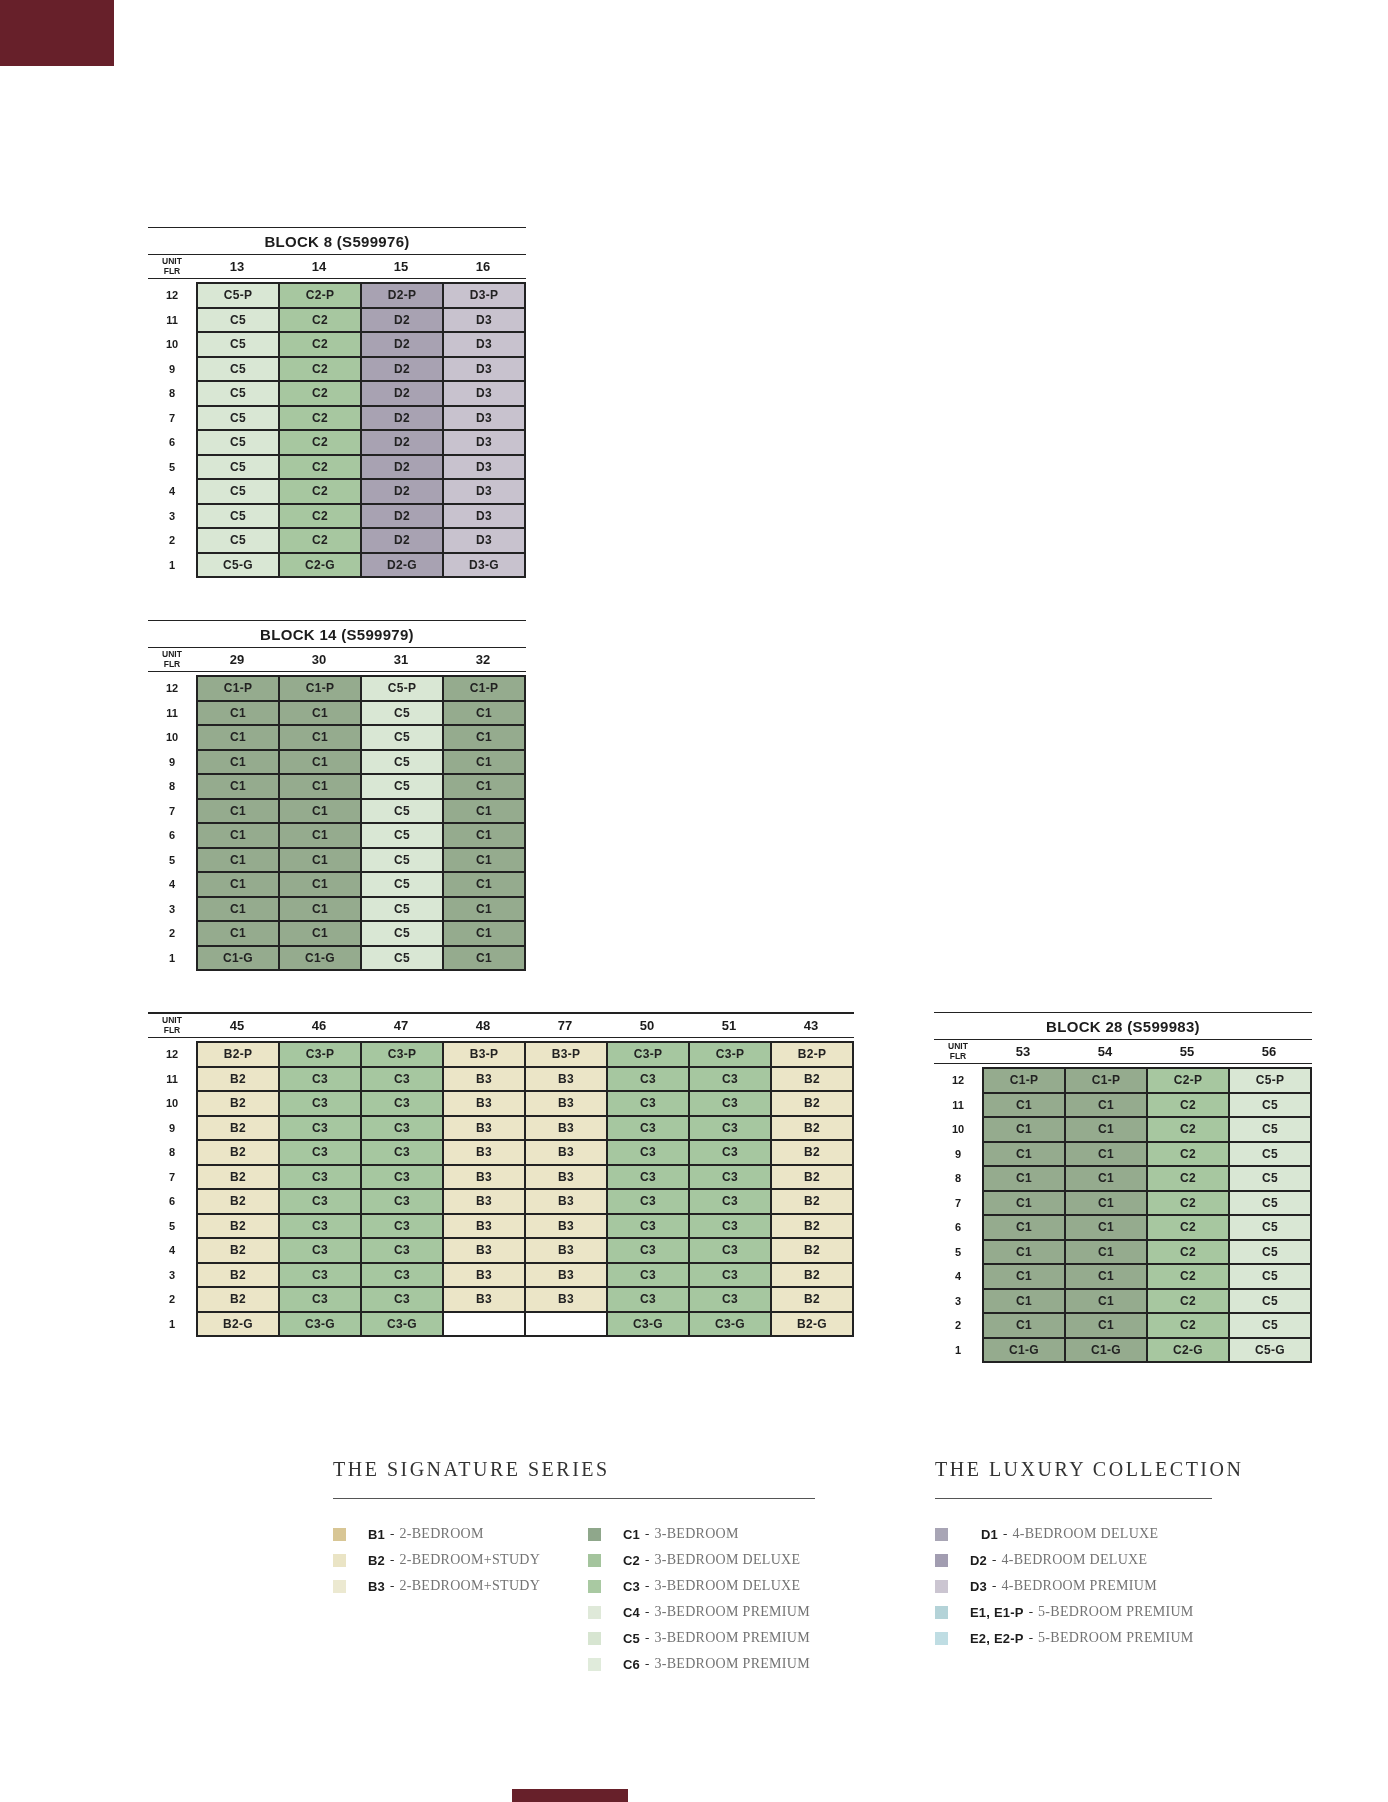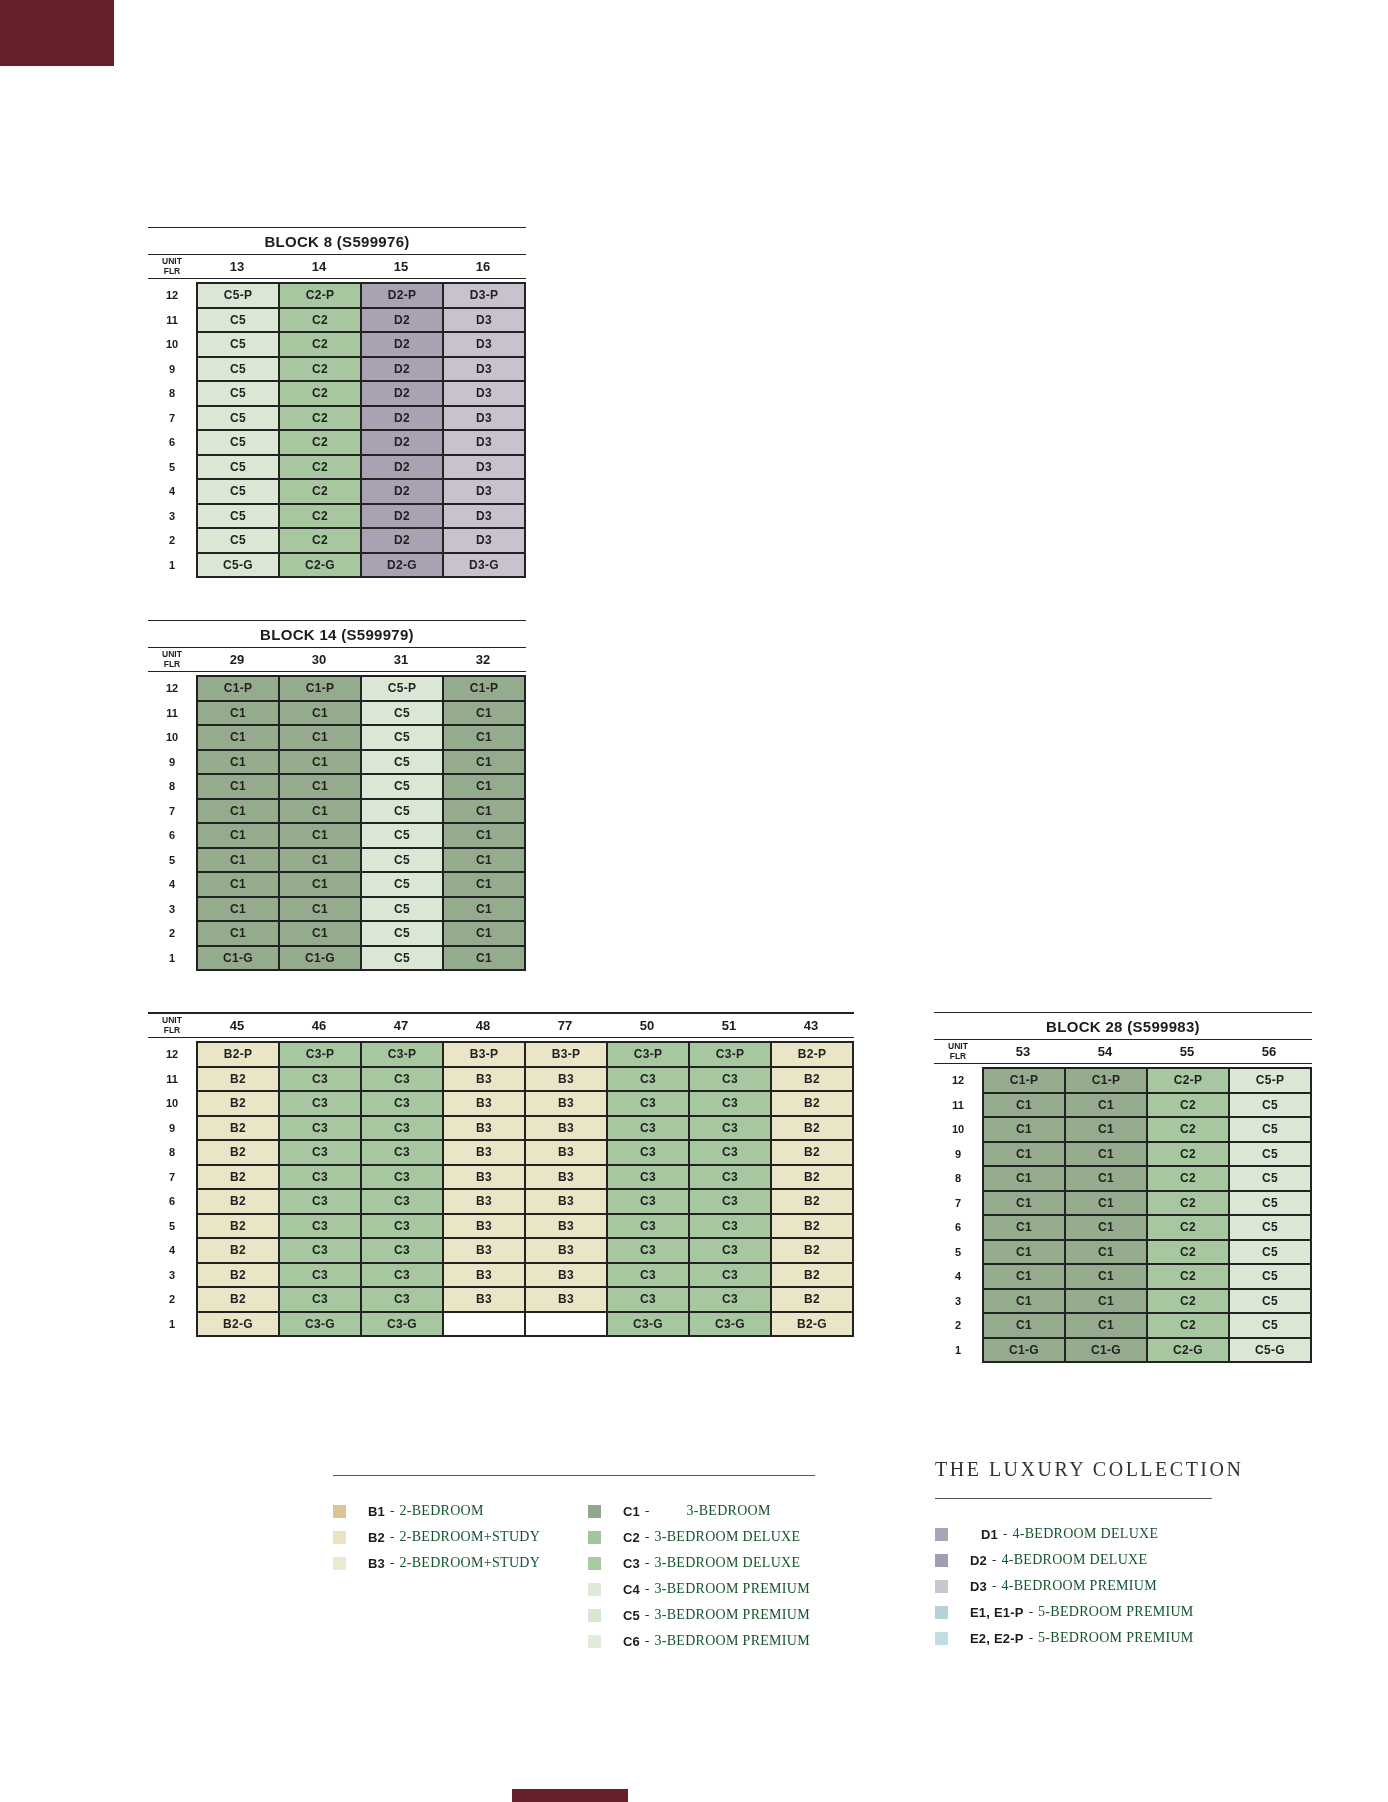--- a/index.html
+++ b/index.html
@@ -66,21 +66,21 @@
   }
   .legend-rule { border-top: 1px solid #555; height: 0; margin-top: 17px; }
   #legend-signature .legend-rule { width: 482px; }
   #legend-luxury    .legend-rule { width: 277px; }
   .legend-cols { display: flex; margin-top: 22px; }
   .legend-col { min-width: 255px; }
   .legend-item { display: flex; align-items: center; height: 26px; }
   .swatch { width: 13px; height: 13px; margin-right: 22px; flex: none; }
   .code { font-size: 13px; font-weight: bold; color: #1c1c1c; letter-spacing: .2px; white-space: nowrap; }
   .sep  { font-family: "Liberation Serif", serif; font-size: 13px; color: #222; margin: 0 5px; }
-  .desc { font-family: "Liberation Serif", serif; font-size: 14px; color: #14532d; letter-spacing: .3px; white-space: nowrap; }
+  .desc { font-family: "Liberation Serif", serif; font-size: 14px; color: #737373; letter-spacing: .3px; white-space: nowrap; }
 </style>
 </head>
 <body>
 
 <div id="corner-decor" class="decor" style="background: rgb(103, 32, 42);"></div>
 <div id="bottom-decor" class="decor" style="background: rgb(103, 32, 42);"></div>
 
 <section class="block" id="block-8">
   <div class="rule"></div>
   <div class="block-title">BLOCK 8 (S599976)</div>
@@ -466,20 +466,21 @@
         <div class="cell" style="background: rgb(217, 231, 212);">C5</div>
         <div class="cell" style="background: rgb(149, 171, 142);">C1-G</div>
         <div class="cell" style="background: rgb(149, 171, 142);">C1-G</div>
         <div class="cell" style="background: rgb(167, 199, 160);">C2-G</div>
         <div class="cell" style="background: rgb(217, 231, 212);">C5-G</div>
       </div>
   </div>
 </section>
 
 <section class="legend" id="legend-signature">
+  <div class="legend-title">THE SIGNATURE SERIES</div>
   <div class="legend-rule"></div>
   <div class="legend-cols">
       <div class="legend-col">
         <div class="legend-item">
           <div class="swatch" style="background: rgb(216, 198, 149);"></div>
           <div class="code" style="display: inline-block;">B1</div>
           <div class="sep" style="display: inline-block;">-</div>
           <div class="desc" style="display: inline-block;">2-BEDROOM</div>
         </div>
         <div class="legend-item">
@@ -493,21 +494,21 @@
           <div class="code" style="display: inline-block;">B3</div>
           <div class="sep" style="display: inline-block;">-</div>
           <div class="desc" style="display: inline-block;">2-BEDROOM+STUDY</div>
         </div>
       </div>
       <div class="legend-col">
         <div class="legend-item">
           <div class="swatch" style="background: rgb(143, 167, 139);"></div>
           <div class="code" style="display: inline-block;">C1</div>
           <div class="sep" style="display: inline-block;">-</div>
-          <div class="desc" style="display: inline-block; margin-left: 32px;">3-BEDROOM</div>
+          <div class="desc" style="display: inline-block;">3-BEDROOM</div>
         </div>
         <div class="legend-item">
           <div class="swatch" style="background: rgb(164, 196, 157);"></div>
           <div class="code" style="display: inline-block;">C2</div>
           <div class="sep" style="display: inline-block;">-</div>
           <div class="desc" style="display: inline-block;">3-BEDROOM DELUXE</div>
         </div>
         <div class="legend-item">
           <div class="swatch" style="background: rgb(169, 201, 162);"></div>
           <div class="code" style="display: inline-block;">C3</div>

